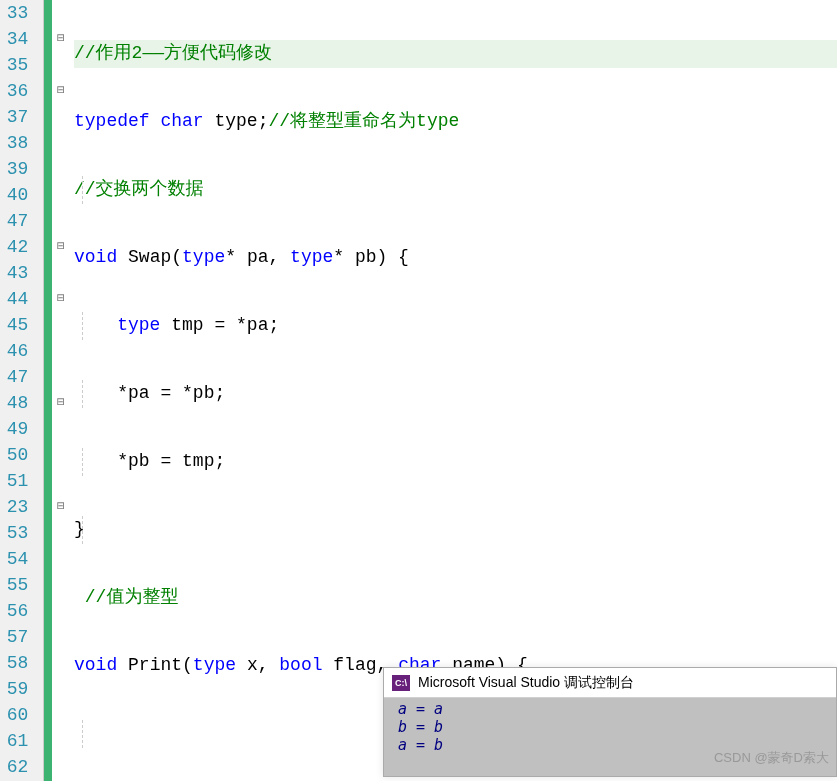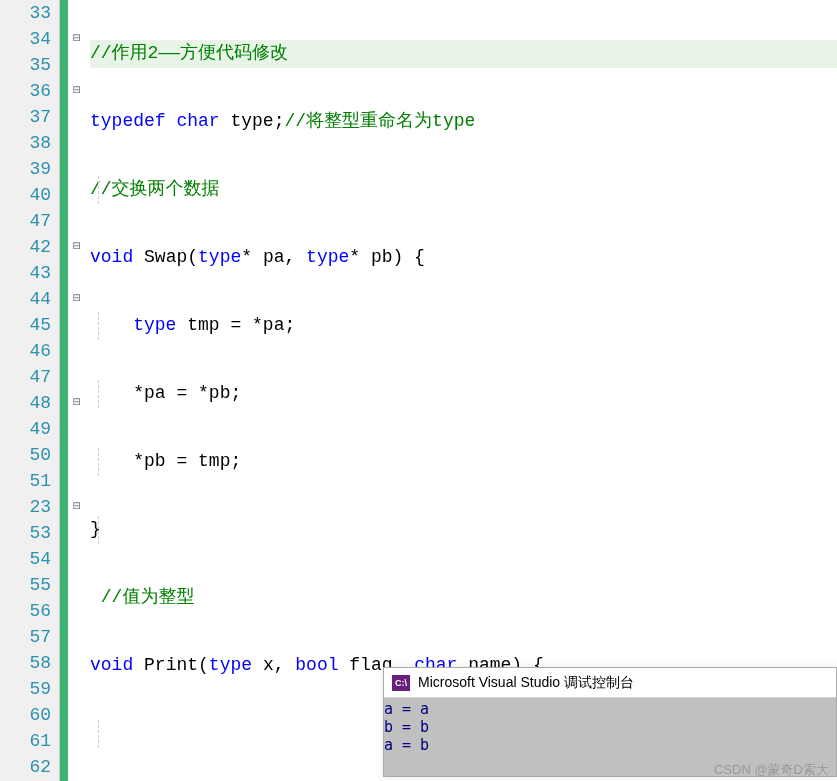--- a/index.html
+++ b/index.html
@@ -11,23 +11,23 @@
     width: 837px;
     height: 781px;
     overflow: hidden;
   }
   .editor {
     display: flex;
     width: 100%;
     height: 100%;
   }
   .gutter {
-    width: 60px;
+    width: 44px;
     background: #f0f0f0;
-    text-align: right;
+    text-align: center;
     padding-right: 8px;
     color: #2b91af;
     border-right: 1px solid #ccc;
     user-select: none;
   }
   .gutter .ln {
     height: 26px;
     line-height: 26px;
   }
   .marker-col {
@@ -102,29 +102,30 @@
     justify-content: center;
     color: #fff;
     font-size: 9px;
     font-weight: bold;
   }
   .console-body {
     background: #c0c0c0;
     font-family: "Consolas", monospace;
     font-size: 15px;
     color: #000080;
-    padding: 2px 0;
+    padding: 2px 14px;
     line-height: 18px;
     min-height: 78px;
+    font-style: italic;
   }
   .console-body div { height: 18px; }
   .watermark {
     position: absolute;
     right: 8px;
-    bottom: 2px;
+    bottom: 14px;
     font-size: 13px;
     color: rgba(120,120,120,0.55);
     font-family: sans-serif;
   }
 </style>
 </head>
 <body>
 
 <div class="editor">
   <div class="gutter">

